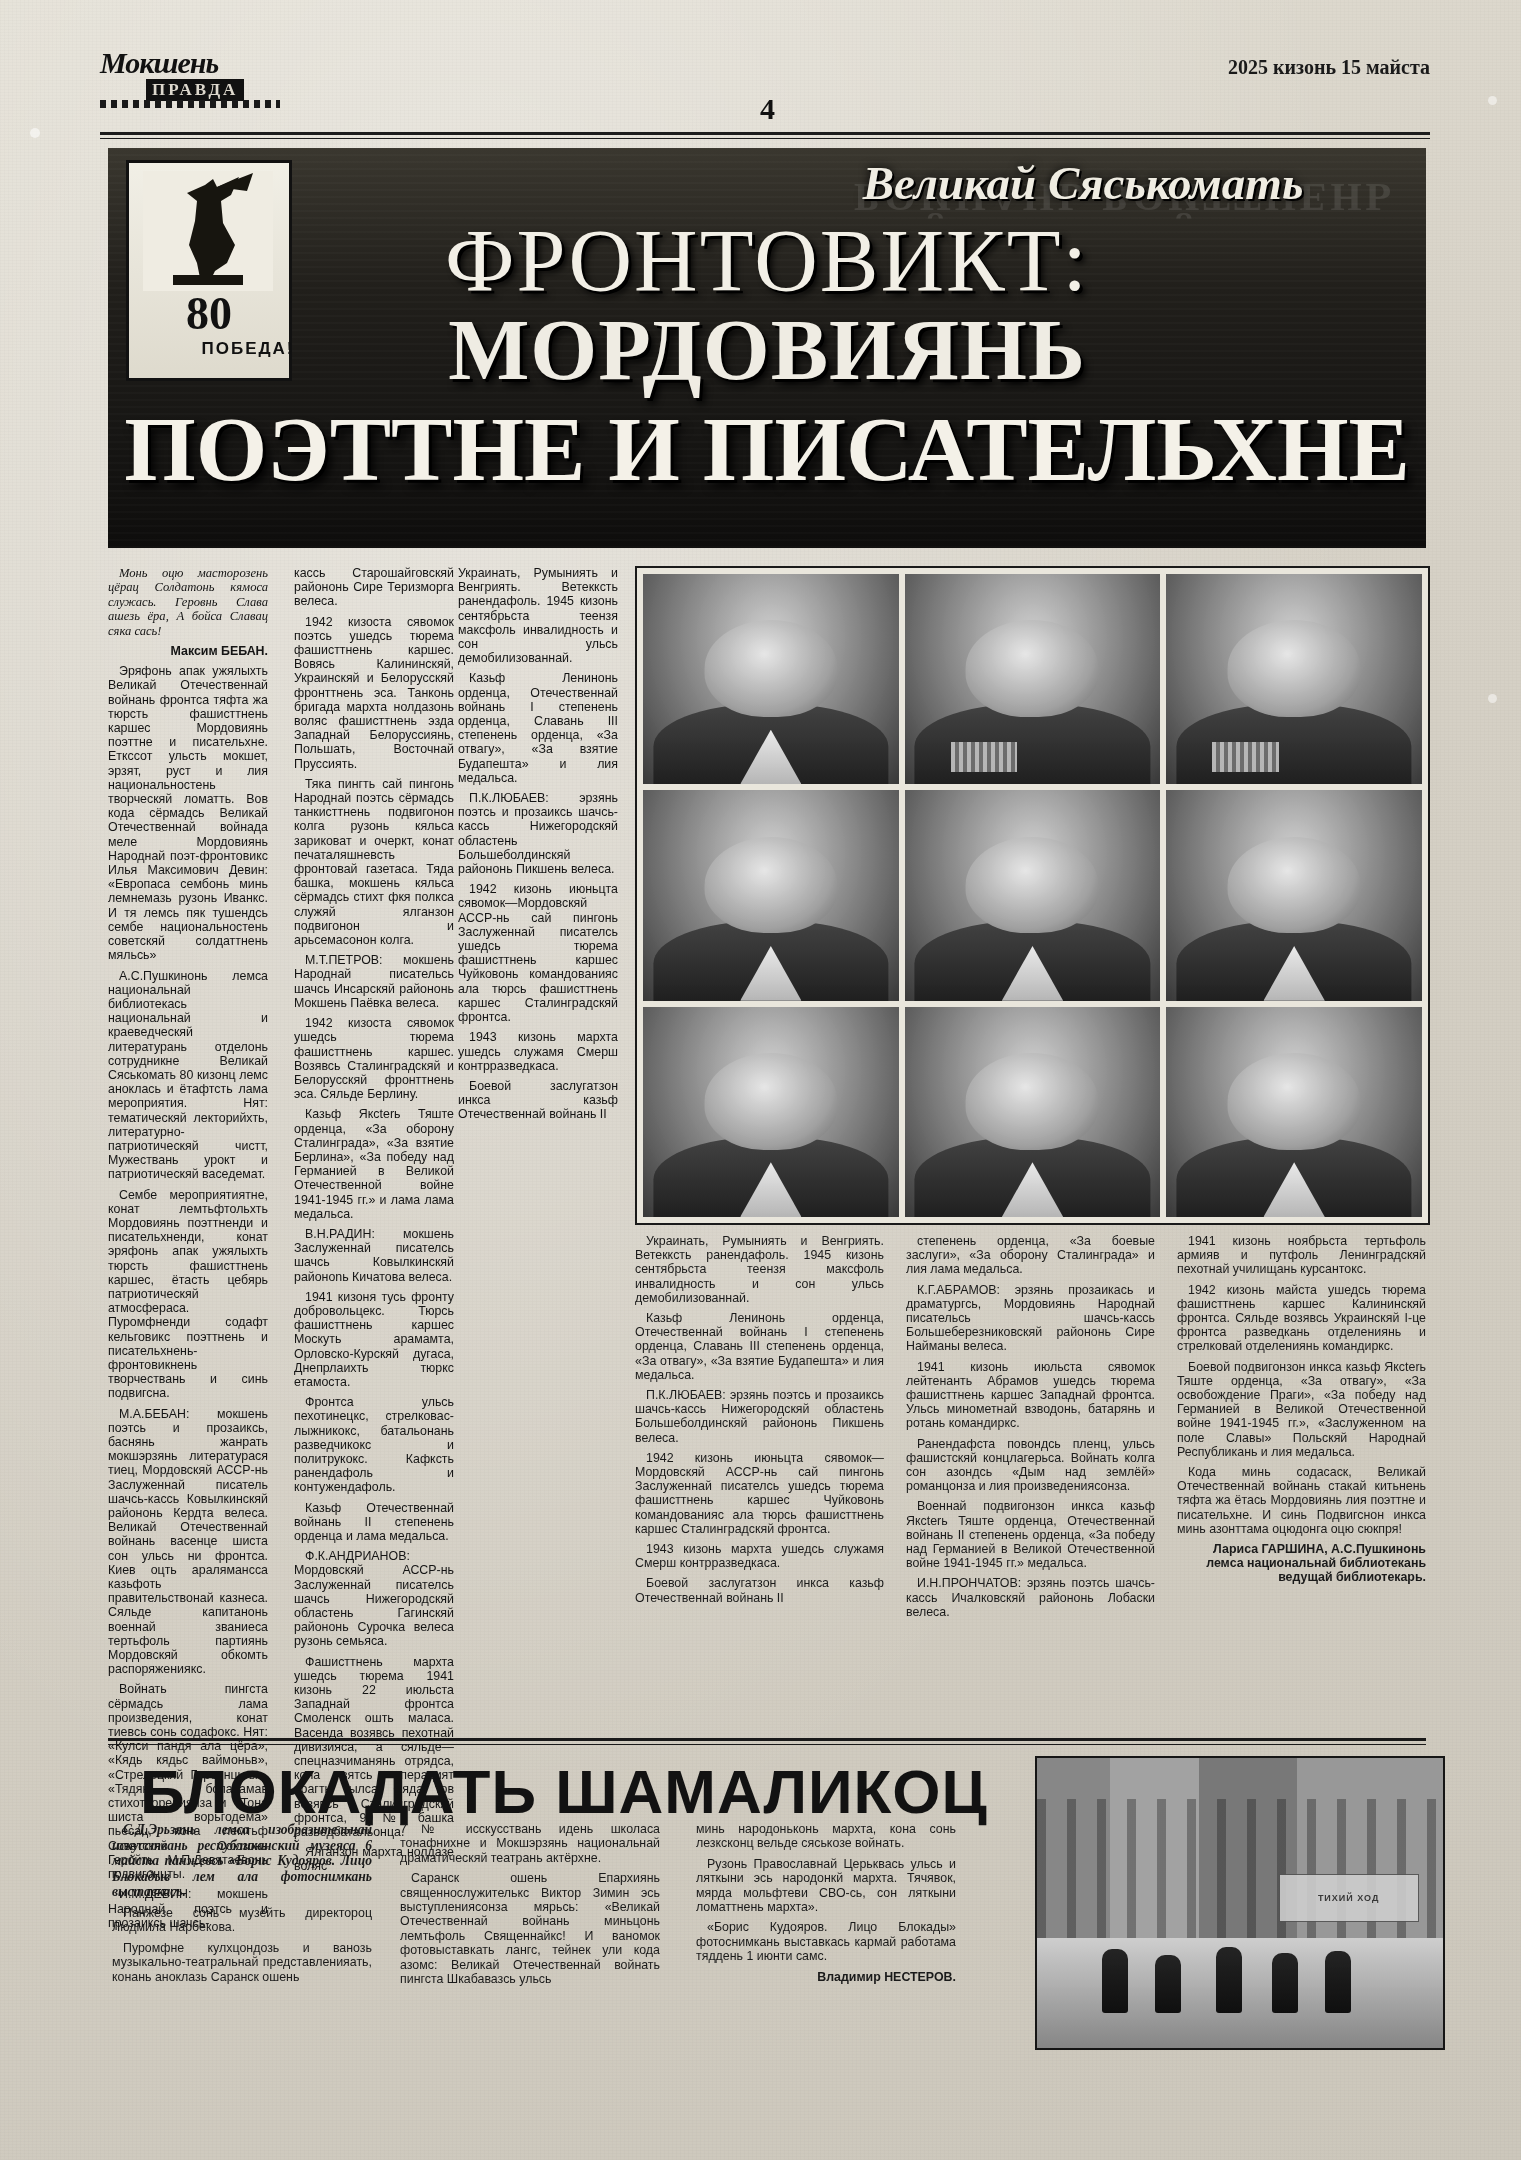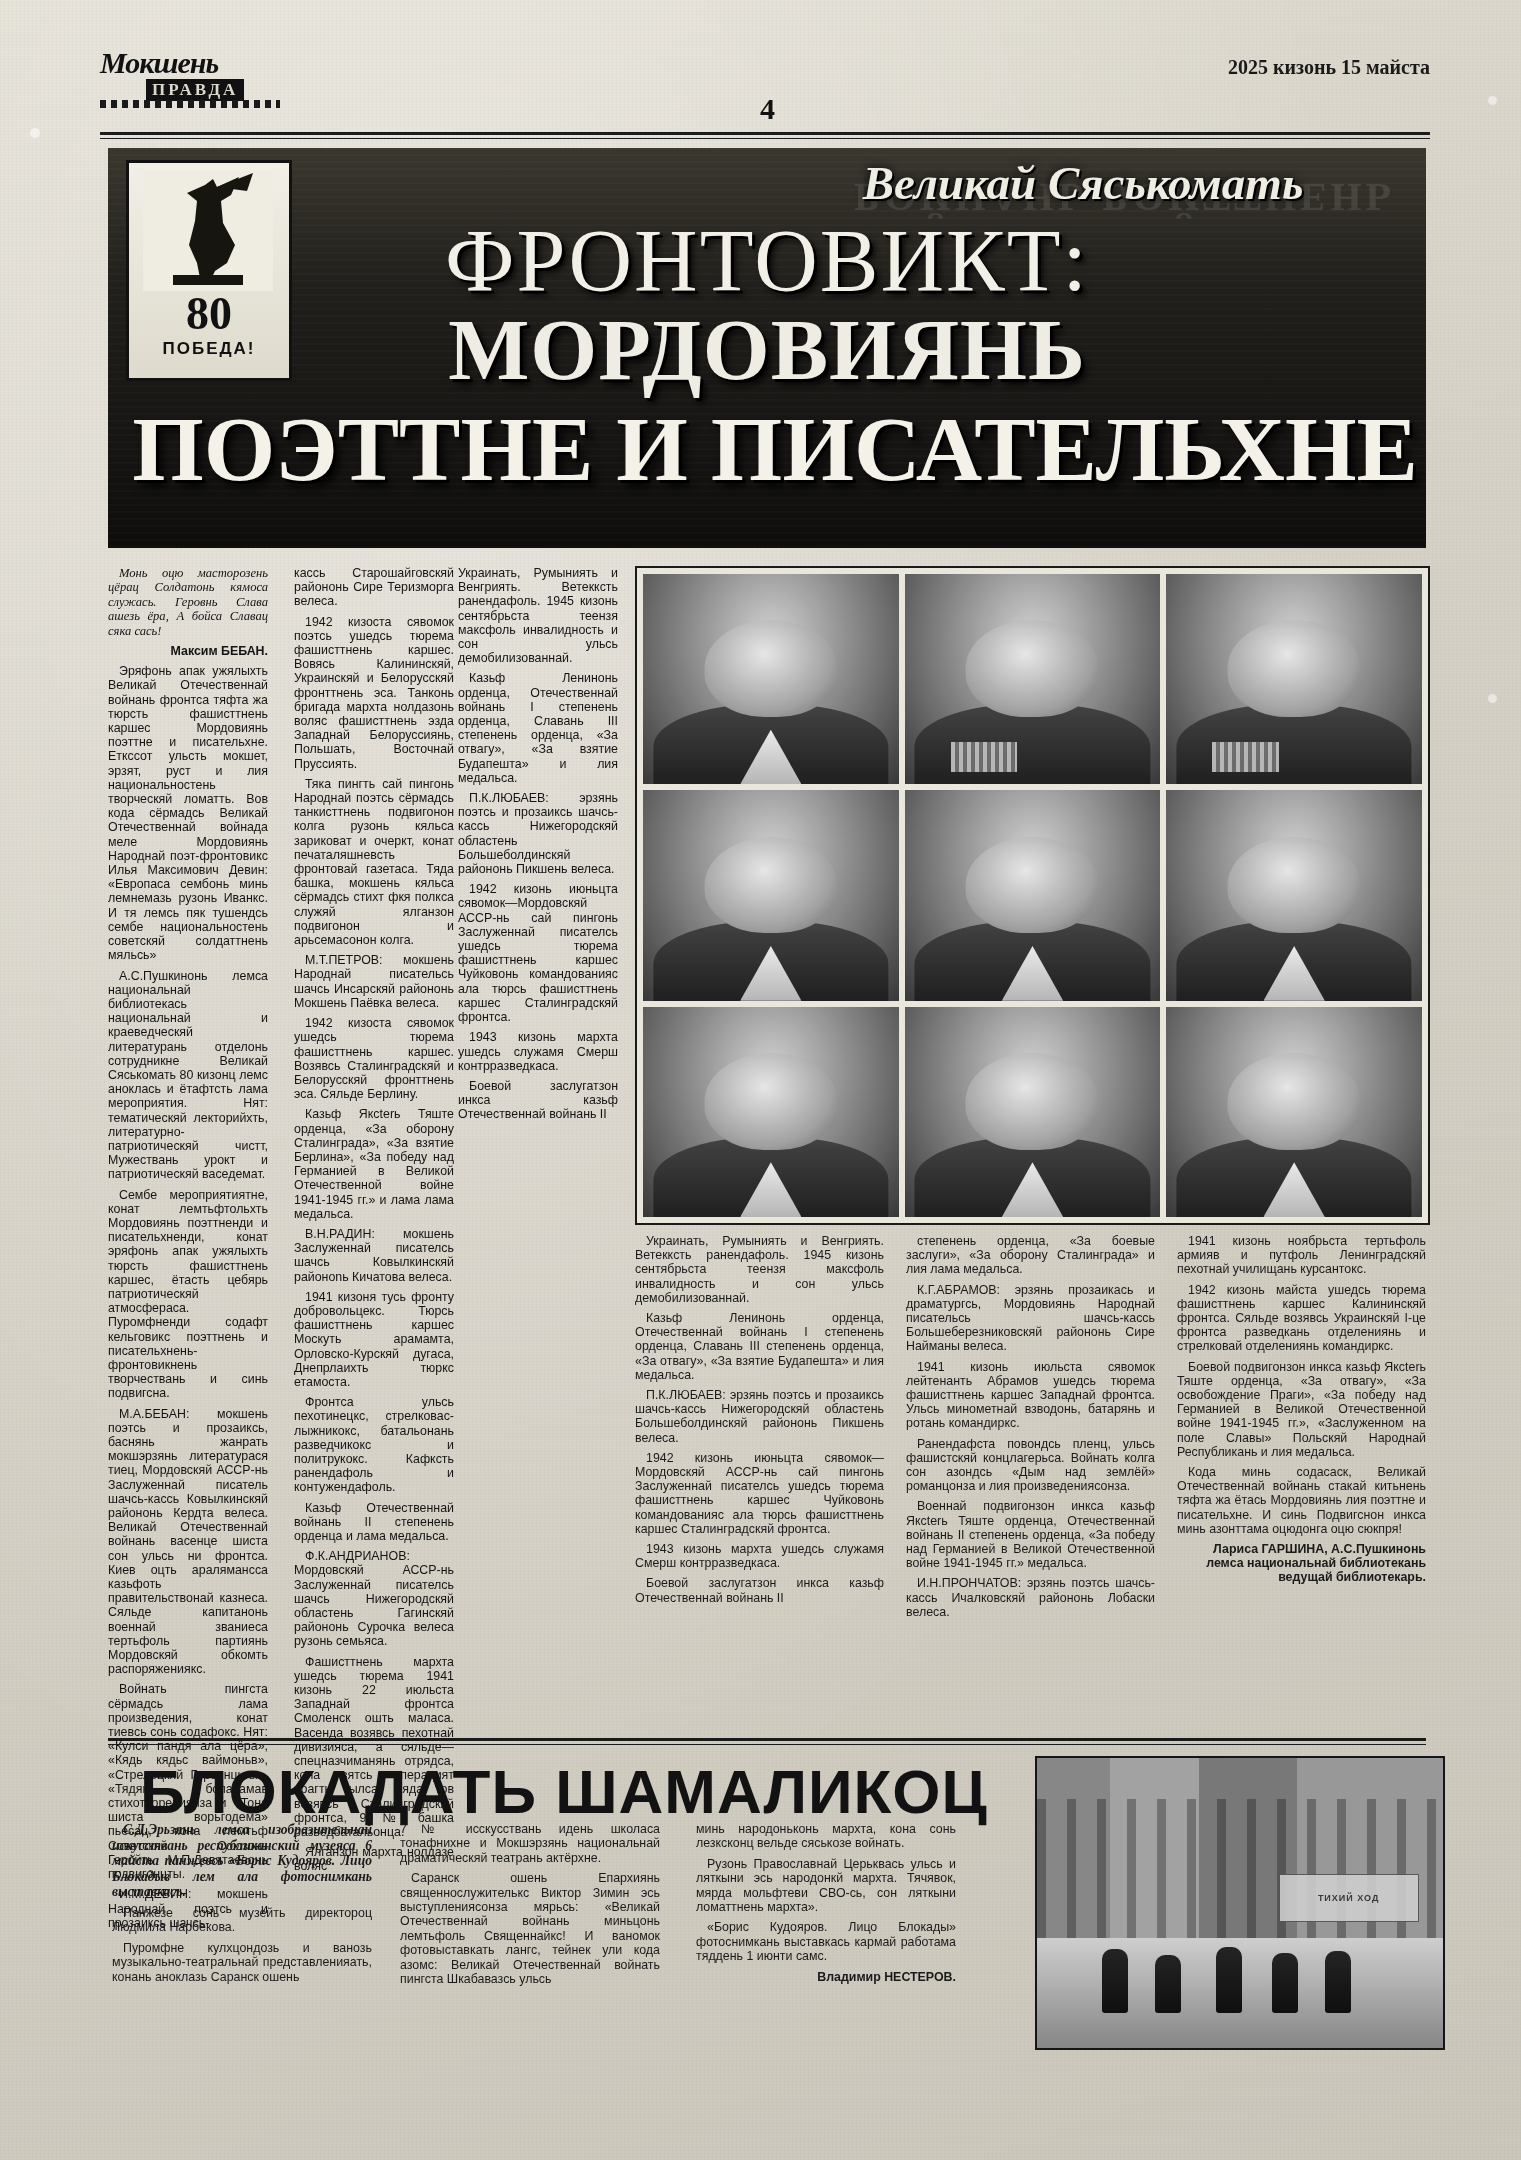--- a/index.html
+++ b/index.html
@@ -90,36 +90,36 @@
     position:absolute;left:14px;top:8px;width:130px;height:120px;
   }
   .badge .num{
     position:absolute;left:0;top:128px;width:100%;text-align:center;
     font-family:"Liberation Serif", serif;font-weight:bold;font-size:46px;color:#111;
     line-height:46px;
   }
   .badge .word{
     position:absolute;left:0;top:176px;width:100%;text-align:center;
     font-family:"Liberation Sans", sans-serif;font-weight:bold;font-size:17px;
-    letter-spacing:2px;color:#111;
+    letter-spacing:2px;color:#111;padding-left:39px;
   }
   .title1{
     position:absolute;left:0;width:1318px;text-align:center;top:62px;
     font-family:"Liberation Serif", serif;font-weight:normal;font-size:88px;
     letter-spacing:2px;color:#f2efe6;
     text-shadow:3px 3px 0 #000, 5px 5px 6px rgba(0,0,0,.8);
   }
   .title2{
     position:absolute;left:0;width:1318px;text-align:center;top:152px;
     font-family:"Liberation Serif", serif;font-weight:bold;font-size:86px;
     letter-spacing:1px;color:#efece3;
     text-shadow:3px 3px 0 #000, 5px 6px 7px rgba(0,0,0,.85);
   }
   .title3{
-    position:absolute;left:8px;width:1318px;text-align:center;top:248px;
+    position:absolute;left:0;width:1318px;text-align:center;top:248px;
     font-family:"Liberation Serif", serif;font-weight:bold;font-size:92px;
     letter-spacing:0px;color:#f4f1e8;
     text-shadow:3px 3px 0 #000, 6px 7px 9px rgba(0,0,0,.85);
   }
 
   
   .body{
     position:absolute;left:108px;top:566px;width:1318px;height:1160px;
   }
   .col{

